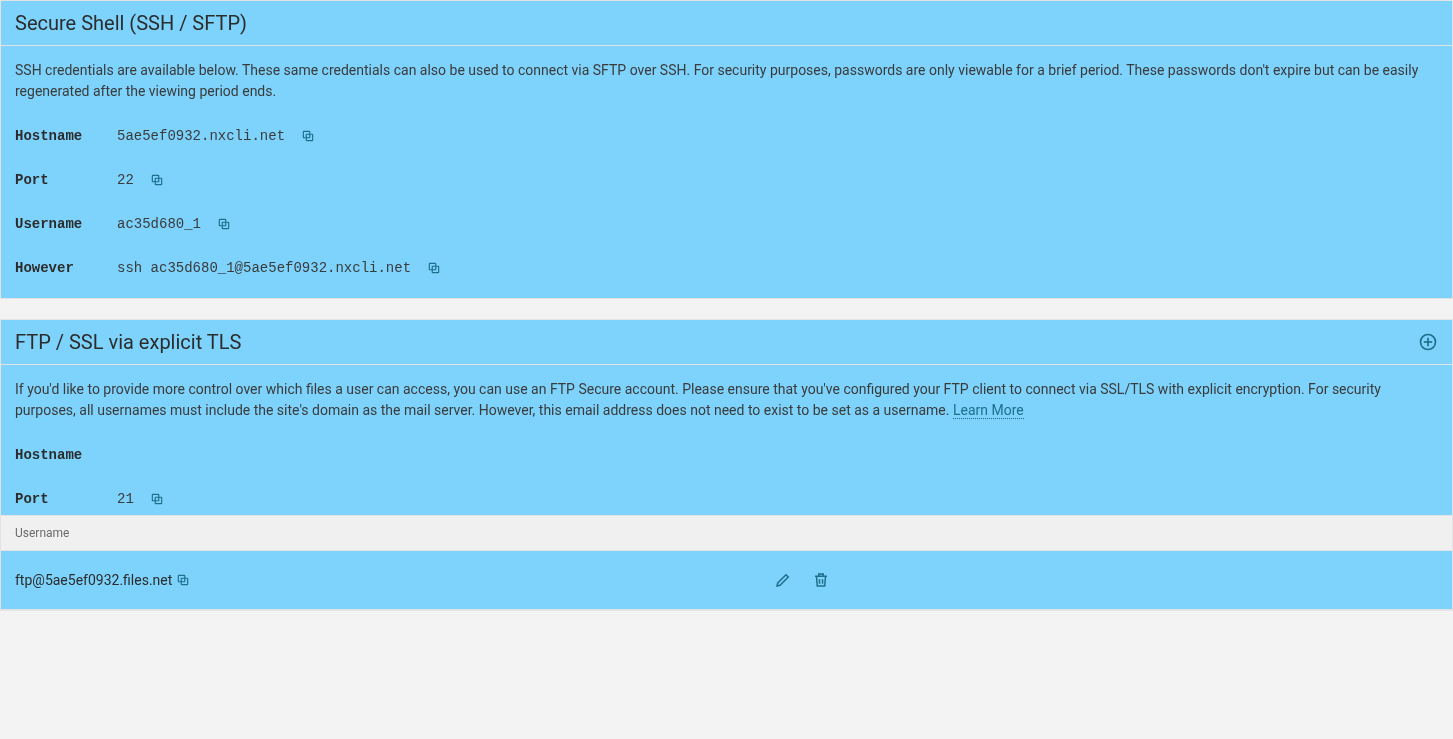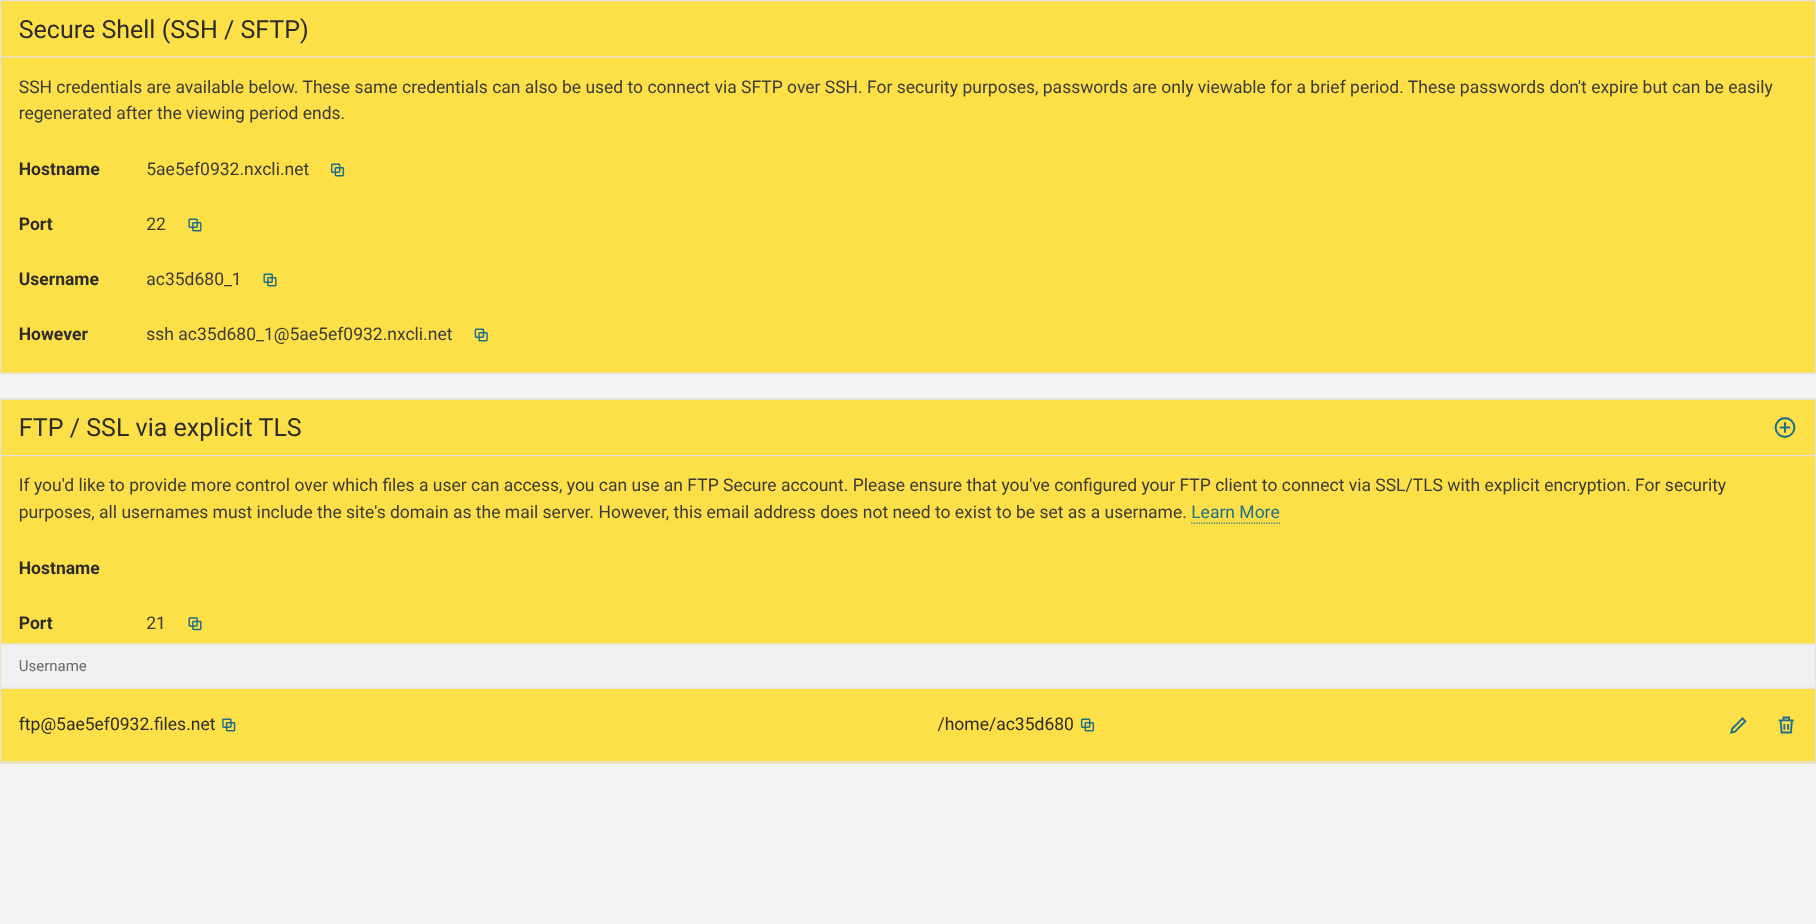--- a/index.html
+++ b/index.html
@@ -6,21 +6,21 @@
   body {
     margin: 0;
     padding: 0;
     font-family: -apple-system, BlinkMacSystemFont, "Segoe UI", Roboto, "Helvetica Neue", Arial, sans-serif;
     font-size: 14px;
     color: #2c2c2c;
     background: #f3f3f3;
     width: 1453px;
   }
   .panel {
-    background: #fde047;
+    background: #7dd3fc;
     border: 1px solid #e3e3e3;
     margin-bottom: 20px;
   }
   .panel-header {
     padding: 10px 14px;
     font-size: 20px;
     font-weight: 400;
     color: #2c2c2c;
     border-bottom: 1px solid #e3e3e3;
     display: flex;
@@ -37,20 +37,21 @@
   }
   .learn-more {
     color: #1f6f8b;
     text-decoration: none;
     border-bottom: 1px dotted #1f6f8b;
   }
   .kv-row {
     display: flex;
     align-items: center;
     margin-bottom: 28px;
+    font-family: Liberation Mono, monospace;
   }
   .kv-row:last-of-type { margin-bottom: 8px; }
   .kv-label {
     width: 102px;
     font-weight: 700;
     color: #2c2c2c;
   }
   .kv-value {
     color: #3b3b3b;
     display: flex;
@@ -231,29 +232,20 @@
   </div>
 
   <div class="table-header">
     <div class="col-user">Username</div>
     <div class="col-actions"></div>
   </div>
 
   <div class="table-row">
     <div class="col-user">
       <span>ftp@5ae5ef0932.files.net</span>
-      <span class="copy-icon">
-        <svg viewBox="0 0 24 24" fill="none" stroke="currentColor" stroke-width="2">
-            <rect x="9" y="9" width="11" height="11" rx="1"></rect>
-            <rect x="4" y="4" width="11" height="11" rx="1"></rect>
-          </svg>
-      </span>
-    </div>
-    <div class="col-home">
-      <span>/home/ac35d680</span>
       <span class="copy-icon">
         <svg viewBox="0 0 24 24" fill="none" stroke="currentColor" stroke-width="2">
             <rect x="9" y="9" width="11" height="11" rx="1"></rect>
             <rect x="4" y="4" width="11" height="11" rx="1"></rect>
           </svg>
       </span>
     </div>
     <div class="col-actions">
       <span class="action-icon">
         <svg viewBox="0 0 24 24" fill="none" stroke="currentColor" stroke-width="2">

